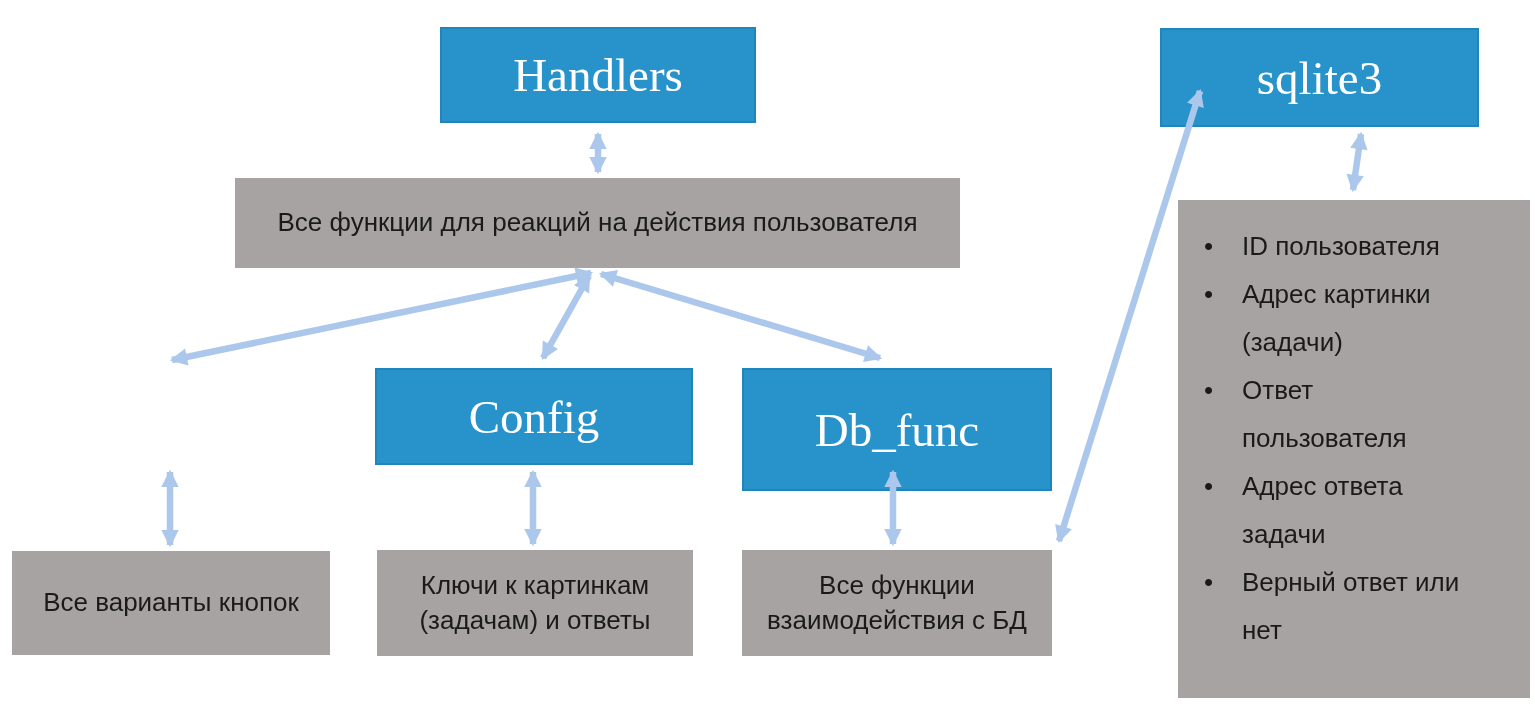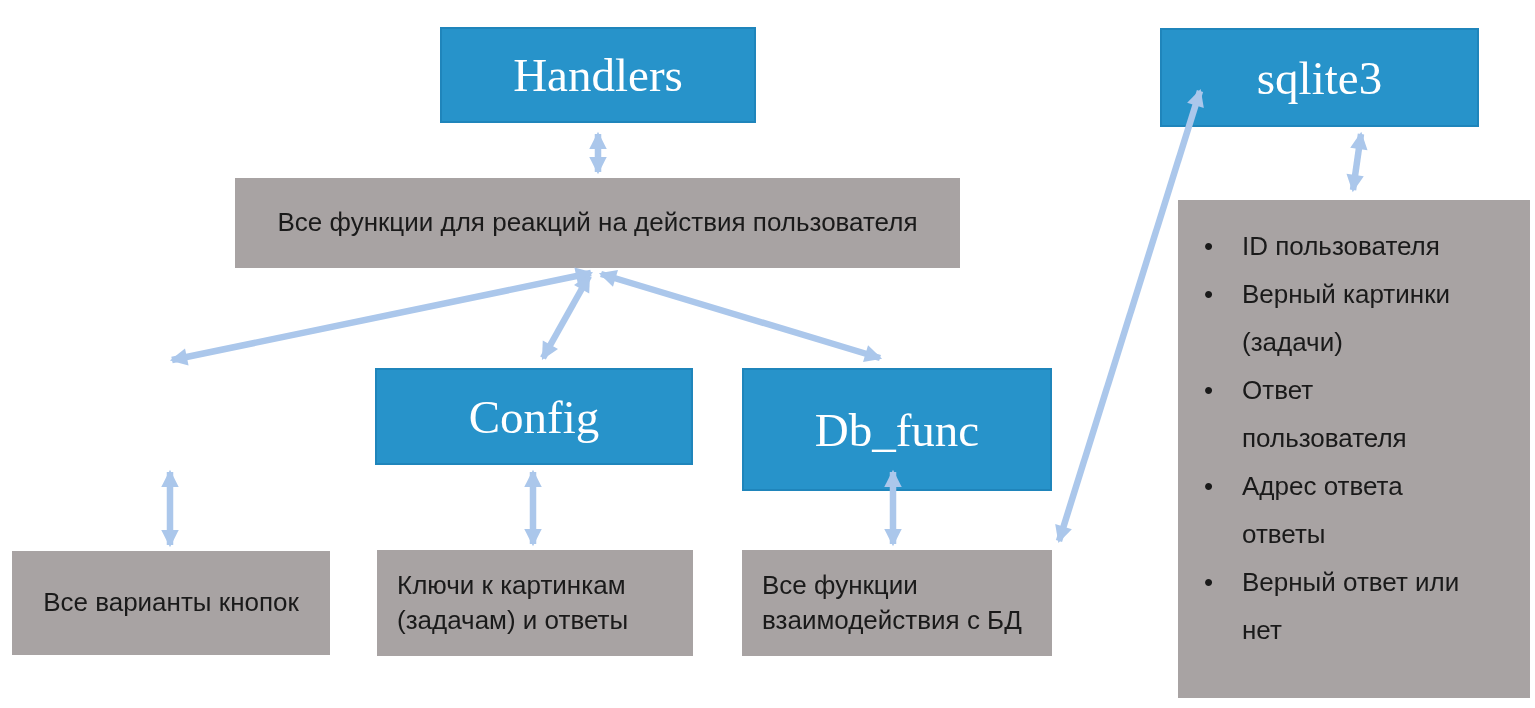--- a/index.html
+++ b/index.html
@@ -24,21 +24,21 @@
     fill: none;
   }
   #ah path { fill: var(--arrow_color, #abc7eb); }
 
   .node {
     position: absolute;
     box-sizing: border-box;
     display: flex;
     align-items: center;
     justify-content: center;
-    text-align: left;
+    text-align: center;
     z-index: 2;
   }
   .module {
     background: var(--module_fill, #2793ca);
     color: var(--module_text, #ffffff);
     font-family: "Liberation Serif", serif;
     font-size: 47px;
     border: 2px solid #1f85bb;
   }
   .desc {
@@ -135,20 +135,20 @@
     <span class="inner">Все функции взаимодействия с БД</span>
   </div>
 
   <div class="node module" id="sqlite3">
     <span>sqlite3</span>
   </div>
 
   <div class="node desc" id="sqlite3-fields">
     <ul>
       <li>ID пользователя</li>
-      <li>Верный картинки (задачи)</li>
+      <li>Адрес картинки (задачи)</li>
       <li>Ответ пользователя</li>
-      <li>Адрес ответа ответы</li>
+      <li>Адрес ответа задачи</li>
       <li>Верный ответ или нет</li>
     </ul>
   </div>
 
 </div>
 
 </body></html>

